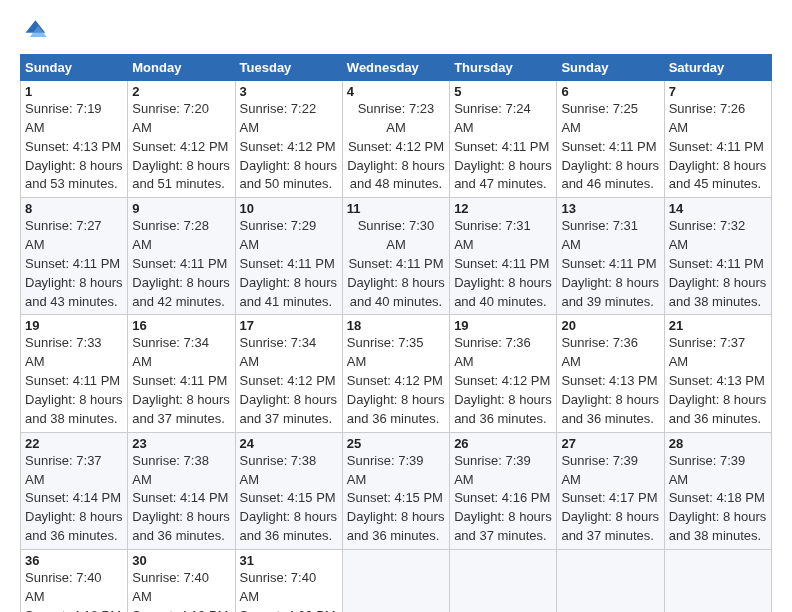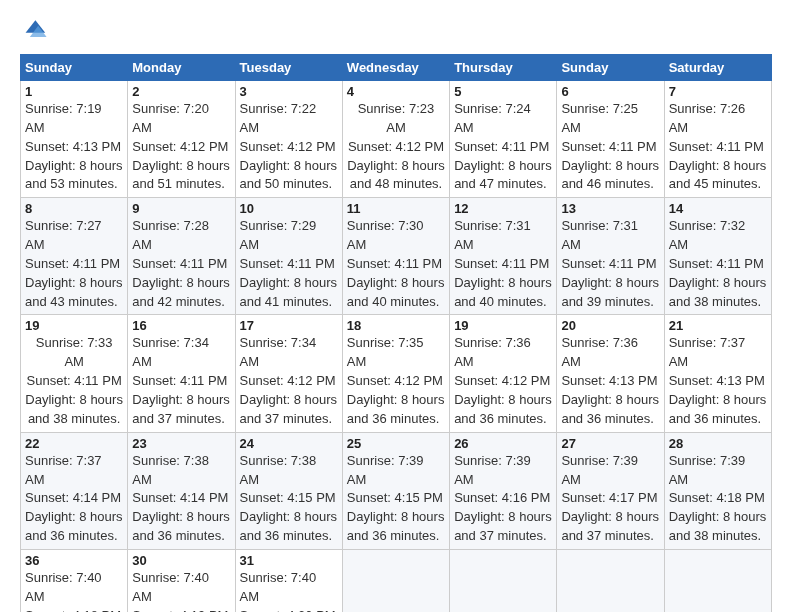--- a/index.html
+++ b/index.html
@@ -188,21 +188,21 @@
 Daylight: 8 hours and 42 minutes.</div>
           </td>
           <td>
             <span class="day-number">10</span>
             <div class="day-info" style="white-space: pre-line;">Sunrise: 7:29 AM
 Sunset: 4:11 PM
 Daylight: 8 hours and 41 minutes.</div>
           </td>
           <td>
             <span class="day-number">11</span>
-            <div class="day-info" style="white-space: pre-line;">Sunrise: 7:30 AM
+            <div class="day-info" style="white-space: pre-line; text-align: center;">Sunrise: 7:30 AM
 Sunset: 4:11 PM
 Daylight: 8 hours and 40 minutes.</div>
           </td>
           <td>
             <span class="day-number">12</span>
             <div class="day-info" style="white-space: pre-line;">Sunrise: 7:31 AM
 Sunset: 4:11 PM
 Daylight: 8 hours and 40 minutes.</div>
           </td>
           <td>
@@ -214,21 +214,21 @@
           <td>
             <span class="day-number">14</span>
             <div class="day-info" style="white-space: pre-line;">Sunrise: 7:32 AM
 Sunset: 4:11 PM
 Daylight: 8 hours and 38 minutes.</div>
           </td>
         </tr>
         <tr>
           <td>
             <span class="day-number">19</span>
-            <div class="day-info" style="white-space: pre-line; text-align: center;">Sunrise: 7:33 AM
+            <div class="day-info" style="white-space: pre-line;">Sunrise: 7:33 AM
 Sunset: 4:11 PM
 Daylight: 8 hours and 38 minutes.</div>
           </td>
           <td>
             <span class="day-number">16</span>
             <div class="day-info" style="white-space: pre-line;">Sunrise: 7:34 AM
 Sunset: 4:11 PM
 Daylight: 8 hours and 37 minutes.</div>
           </td>
           <td>

